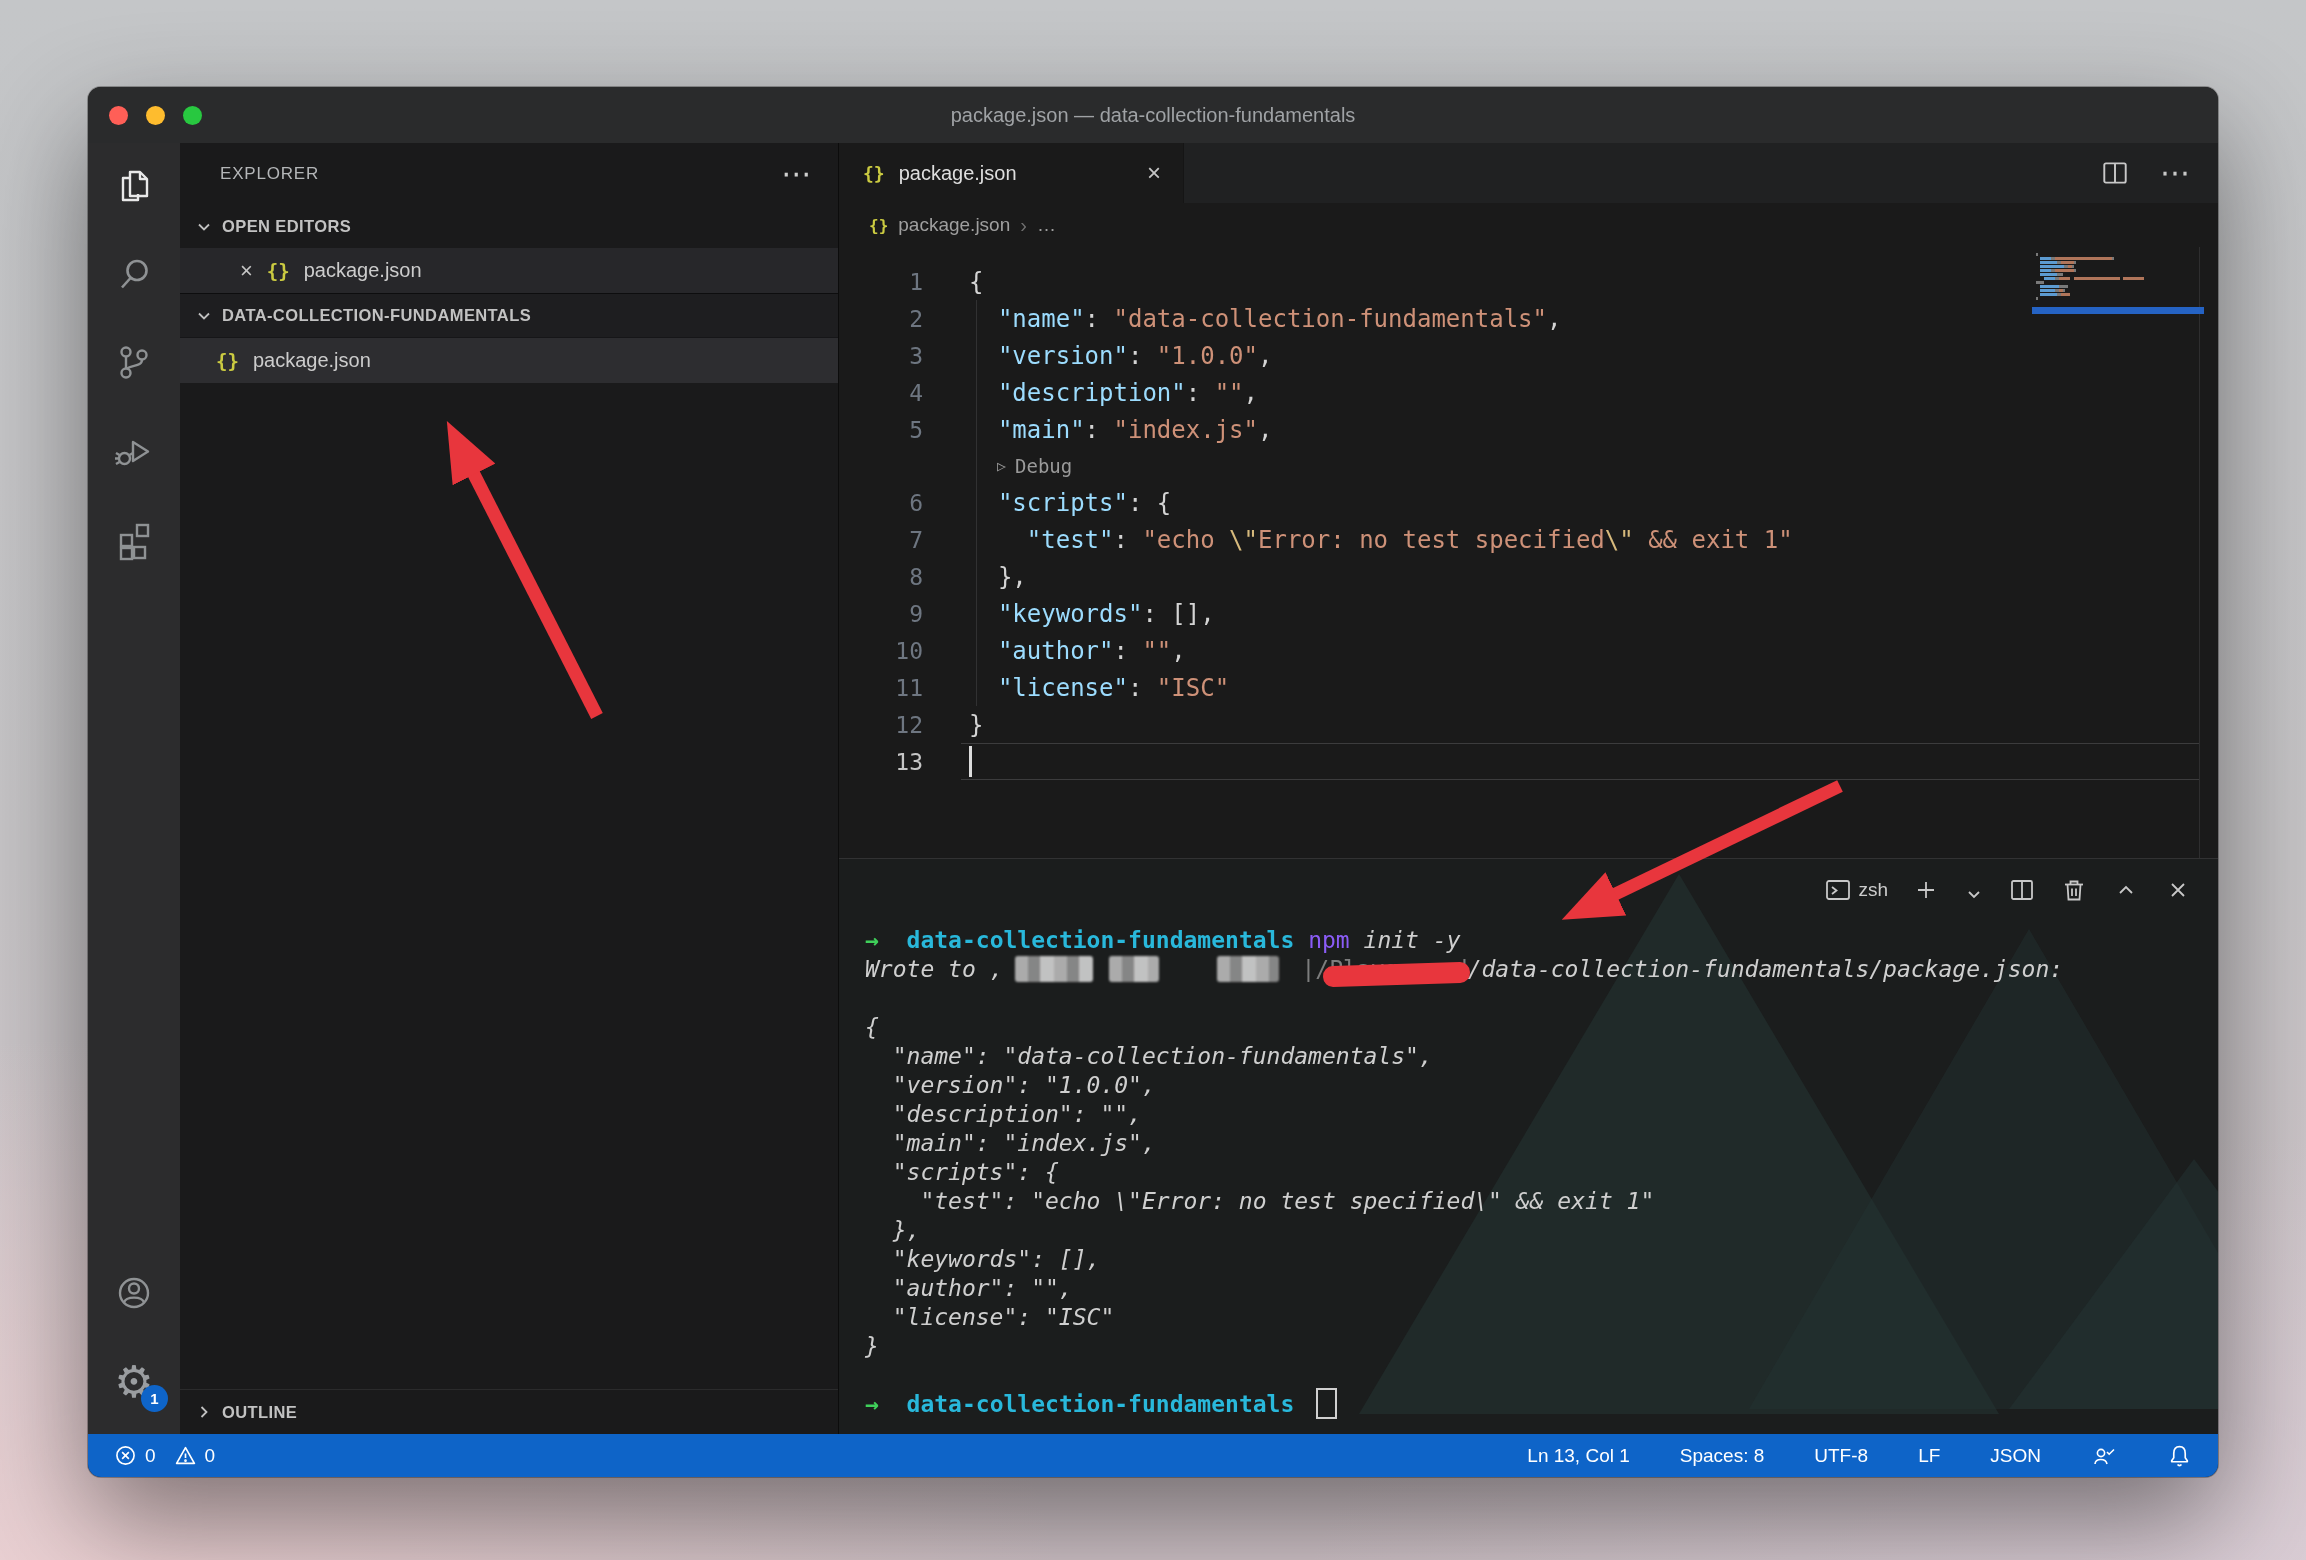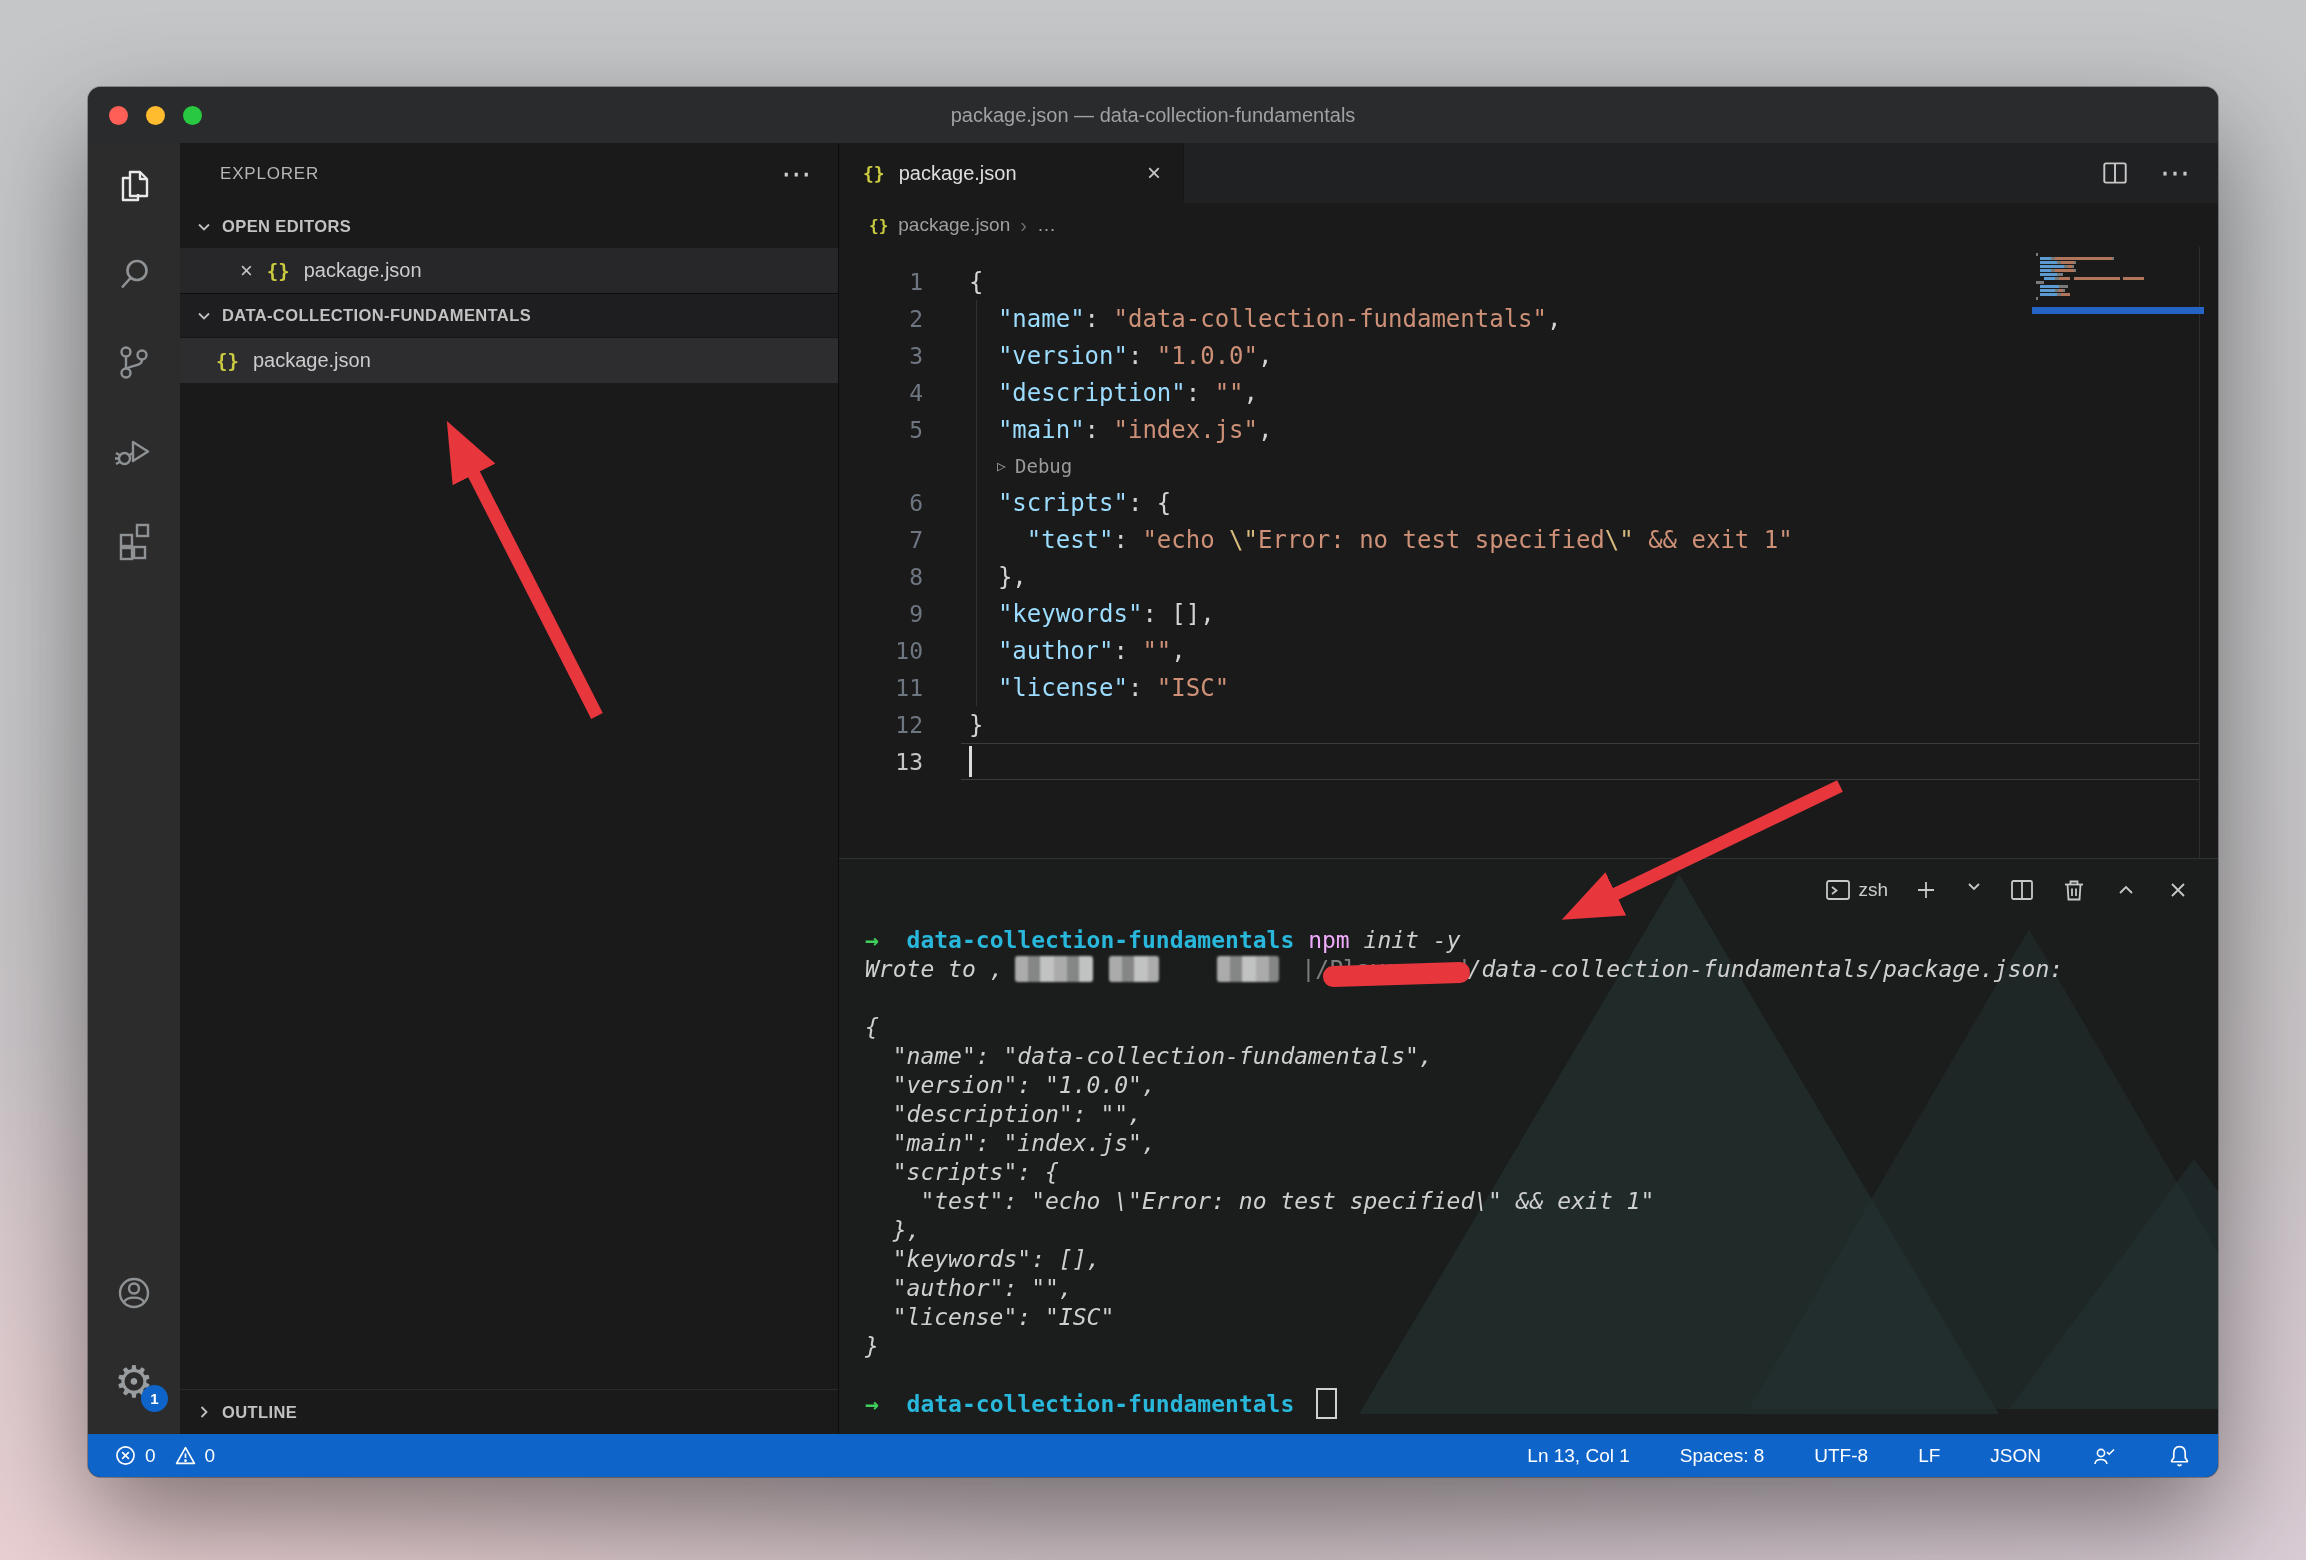--- a/index.html
+++ b/index.html
@@ -81,28 +81,28 @@
   .mm-cursorline{height:7px;background:#2563c4;width:172px;margin-left:-4px;margin-top:3px;}
 
   
   .panel{flex:1;position:relative;background:#1b1d1d;border-top:1px solid #323233;overflow:hidden;display:flex;flex-direction:column;}
   .tri{position:absolute;background:#243433;clip-path:polygon(50% 0,100% 100%,0 100%);}
   .panel-header{height:62px;display:flex;align-items:center;padding:0 26px 0 42px;position:relative;z-index:1;flex-shrink:0;}
   .panel-tabs{display:flex;gap:46px;}
   .panel-tab{position:relative;color:#9a9a9a;font-size:16.5px;letter-spacing:.6px;cursor:pointer;padding:6px 0;}
   .panel-tab.active{color:#e7e7e7;}
   .panel-tab.active::after{content:"";position:absolute;left:0;right:0;bottom:-11px;height:2px;background:#e7e7e7;}
-  .panel-actions{margin-left:auto;display:flex;align-items:flex-start;gap:24px;color:#c8c8c8;}
+  .panel-actions{margin-left:auto;display:flex;align-items:flex-end;gap:24px;color:#c8c8c8;}
   .shell-label{font-size:19px;color:#cccccc;margin-left:6px;}
   .terminal{position:relative;z-index:1;flex:1;padding:4px 0 0 26px;font-family:"DejaVu Sans Mono",monospace;font-size:23px;color:#cfcfcf;}
   .t-row{height:29px;display:flex;align-items:center;white-space:pre;}
   .t-plain{color:#cfcfcf;white-space:pre;font-style:italic;}
   .t-arrow{color:#3fd05a;font-weight:bold;white-space:pre;}
   .t-dir{color:#29b8db;font-weight:bold;white-space:pre;}
-  .t-npm{color:#f0abfc;white-space:pre;}
+  .t-npm{color:#8b5cf6;white-space:pre;}
   .t-blur{height:26px;border-radius:3px;align-self:center;opacity:.92;filter:blur(1.1px);
     background:repeating-linear-gradient(90deg,#b8b8b8 0 13px,#8f8f8f 13px 25px,#d0d0d0 25px 39px);}
   .t-gap{display:inline-block;height:1px;}
   .t-redacted{position:relative;display:inline-block;}
   .t-red-text{color:#8f8f8f;opacity:.85;white-space:pre;}
   .t-redbar{position:absolute;left:22px;right:-3px;top:8px;height:21px;background:#e8363d;border-radius:10px;transform:rotate(-1.8deg);}
   .t-cursor{display:inline-block;width:17px;height:27px;border:2.5px solid #d0d0d0;margin-left:8px;}
 
   
   .statusbar{height:43px;background:#0e64c8;display:flex;align-items:center;justify-content:space-between;

